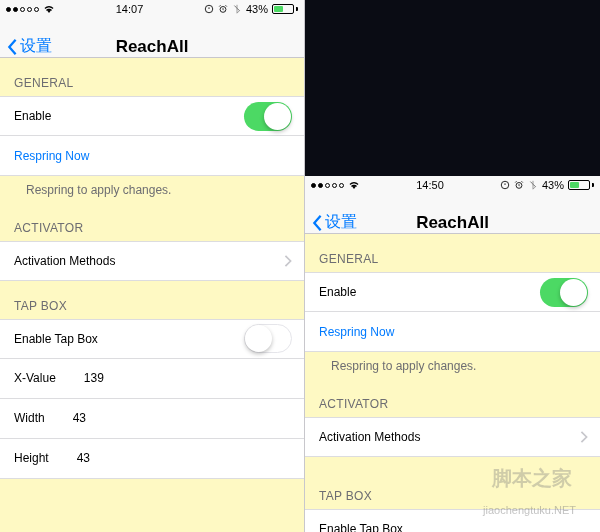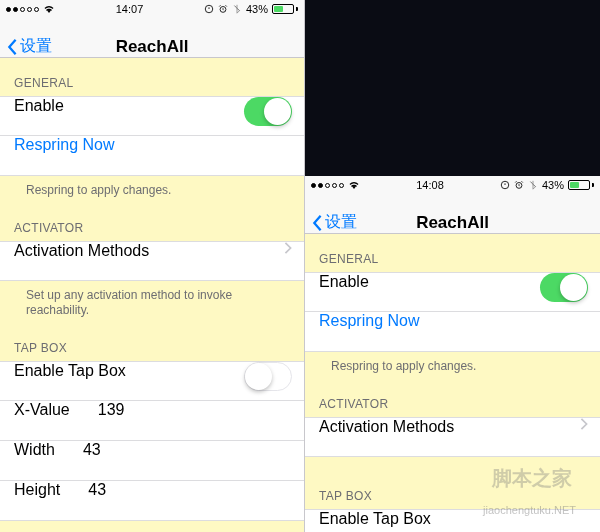--- a/index.html
+++ b/index.html
@@ -18,21 +18,21 @@
 .battery{display:flex;align-items:center;gap:2px}
 .bat-body{width:22px;height:10px;border:1px solid #000;border-radius:2px;position:relative}
 .bat-fill{position:absolute;left:1px;top:1px;bottom:1px;background:#4cd964;border-radius:1px}
 .bat-tip{width:2px;height:4px;background:#000;border-radius:0 1px 1px 0}
 .navbar{display:flex;align-items:flex-end;height:40px;background:#f8f8f8;border-bottom:1px solid #c8c7cc;position:relative}
 .back{display:flex;align-items:center;color:#007aff;font-size:16px;padding-left:6px;gap:2px}
 .navtitle{position:absolute;left:0;right:0;text-align:center;font-size:17px;font-weight:600;color:#000;pointer-events:none}
 .chevL{width:12px;height:18px}
 .content{flex:1;overflow:hidden}
 .grouplabel{font-size:12px;color:#6d6d72;padding:18px 14px 6px;letter-spacing:0.3px}
-.row{background:#fff;min-height:40px;display:flex;align-items:flex-start;padding:0 14px;border-top:1px solid #dcdcdf;border-bottom:1px solid #dcdcdf;font-size:16px;color:#000;position:relative}
+.row{background:#fff;min-height:40px;display:flex;align-items:center;padding:0 14px;border-top:1px solid #dcdcdf;border-bottom:1px solid #dcdcdf;font-size:12px;color:#000;position:relative}
 .row+.row{border-top:none}
 .row .label{flex:0 0 auto}
 .row .value{margin-left:28px;color:#000}
 .row.link{color:#007aff}
 .row.nav{color:#000}
 .chevR{position:absolute;right:12px;width:8px;height:12px;stroke:#c7c7cc}
 .footer{font-size:12px;color:#6d6d72;padding:7px 26px 4px;line-height:1.3}
 .switch{width:48px;height:29px;border-radius:15px;position:absolute;right:12px;transition:.2s}
 .switch.on{background:#4cd964}
 .switch.off{background:#fff;border:1.5px solid #e5e5ea}
@@ -104,21 +104,20 @@
     </div>
     <div class="footer">Respring to apply changes.</div>
 
     <div class="grouplabel">ACTIVATOR</div>
     <div class="row nav">
       <span>Activation Methods</span>
       <svg class="chevR" viewBox="0 0 8 14" fill="none" stroke-width="2">
           <path d="M1 1l6 6-6 6"></path>
         </svg>
     </div>
-    <div class="footer">Set up any activation method to invoke reachability.</div>
 
     <div class="grouplabel">TAP BOX</div>
     <div class="row">
       <span class="label">Enable Tap Box</span>
       <div class="switch off">
           <div class="knob"></div>
         </div>
     </div>
     <div class="row">
       <span class="label">X-Value</span>
@@ -144,21 +143,21 @@
         <div class="dot fill"></div>
           <div class="dot fill"></div>
           <div class="dot"></div>
           <div class="dot"></div>
           <div class="dot"></div>
       </div>
       <svg class="wifi" viewBox="0 0 24 24" fill="#000">
           <path d="M12 20l-3-4c1-1 2-1.5 3-1.5s2 .5 3 1.5zM5 12l-2-2c2.5-2.5 6-4 9-4s6.5 1.5 9 4l-2 2c-2-2-4.5-3-7-3s-5 1-7 3zm3 4l-2-2c1.5-1.5 3.5-2.5 6-2.5s4.5 1 6 2.5l-2 2c-1-1-2.5-1.5-4-1.5s-3 .5-4 1.5z"></path>
         </svg>
     </div>
-    <span>14:08</span>
+    <span>14:50</span>
     <div class="sb-right">
       <svg class="alarm" viewBox="0 0 24 24" fill="none" stroke="#000" stroke-width="2">
           <circle cx="12" cy="12" r="9"></circle>
           <path d="M12 8v4"></path>
         </svg>
       <svg class="alarm" viewBox="0 0 24 24" fill="none" stroke="#000" stroke-width="2">
           <circle cx="12" cy="13" r="7"></circle>
           <path d="M12 10v3l2 2M6 3l-3 3M18 3l3 3"></path>
         </svg>
       <svg class="bt" viewBox="0 0 24 24" fill="none" stroke="#888" stroke-width="2">

